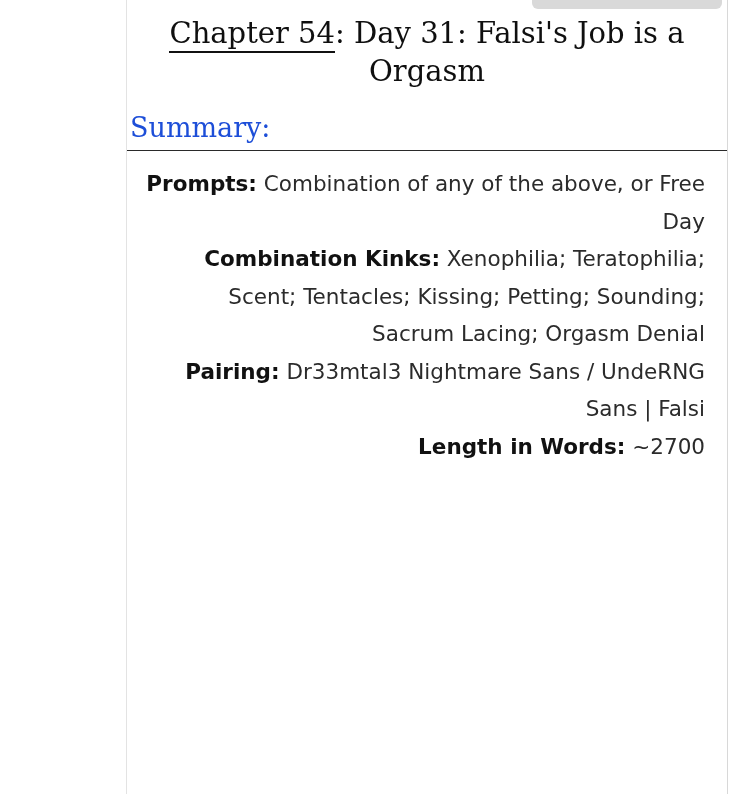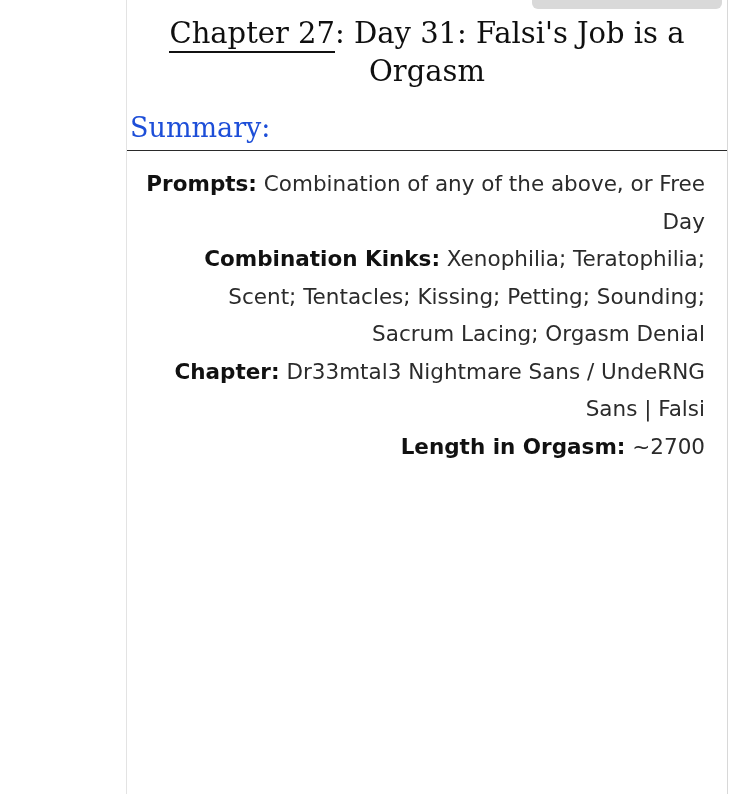--- a/index.html
+++ b/index.html
@@ -110,37 +110,37 @@
 
 <div class="gutter gutter-left"></div>
 <div class="rule-left"></div>
 <div class="gutter gutter-right"></div>
 <div class="rule-right"></div>
 <div class="top-bar"></div>
 
 <div class="page">
 
   <h1 class="chapter-title">
-    <span class="ch-num">Chapter 27</span><span>: </span><span>Day 31: Falsi's Job is a Orgasm</span>
+    <span class="ch-num">Chapter 54</span><span>: </span><span>Day 31: Falsi's Job is a Orgasm</span>
   </h1>
 
   <div class="summary-head">Summary:</div>
 
   <div class="summary-body">
     <p>
       <b>Prompts:</b>
       <span>Combination of any of the above, or Free Day</span>
     </p>
     <p>
       <b>Combination Kinks:</b>
       <span>Xenophilia; Teratophilia; Scent; Tentacles; Kissing; Petting; Sounding; Sacrum Lacing; Orgasm Denial</span>
     </p>
     <p>
-      <b>Chapter:</b>
+      <b>Pairing:</b>
       <span>Dr33mtal3 Nightmare Sans / UndeRNG Sans | Falsi</span>
     </p>
     <p>
-      <b>Length in Orgasm:</b>
+      <b>Length in Words:</b>
       <span>~2700</span>
     </p>
   </div>
 
 </div>
 
 </body></html>

